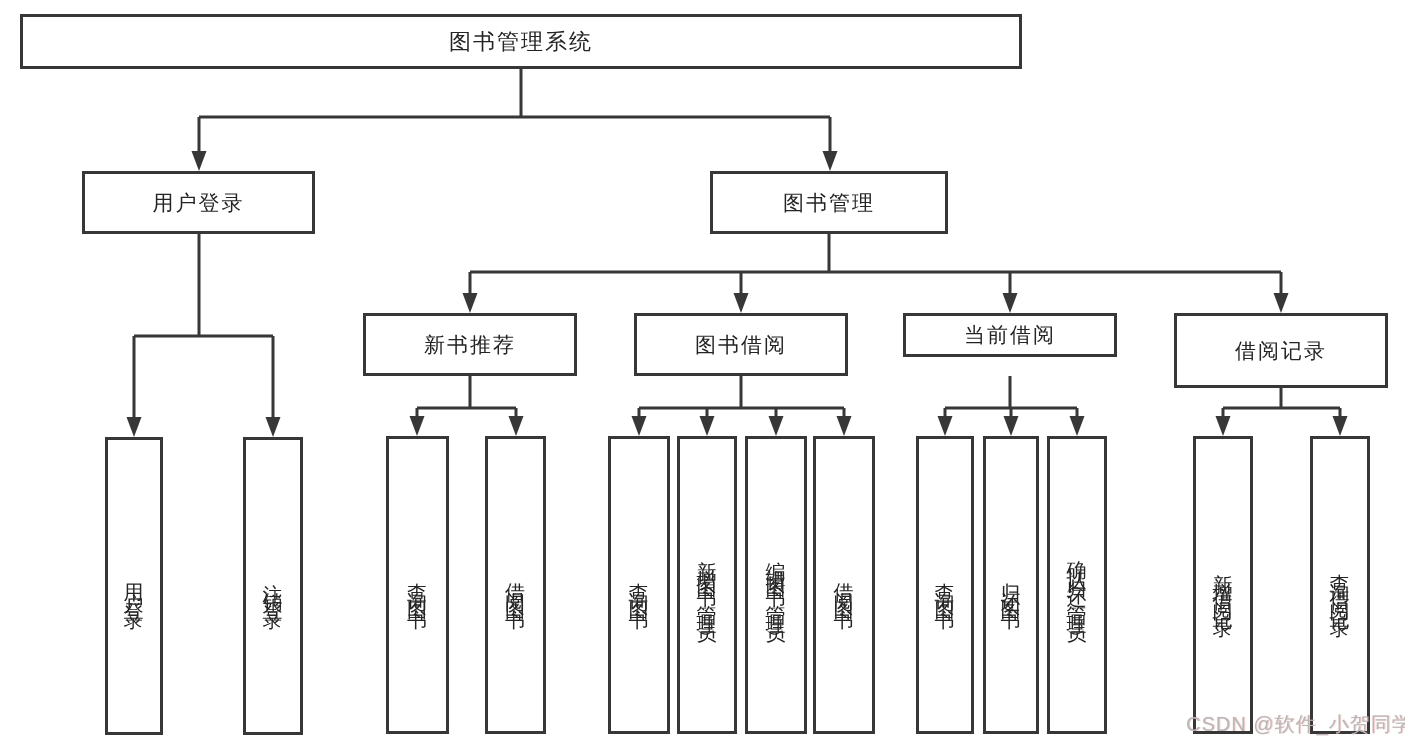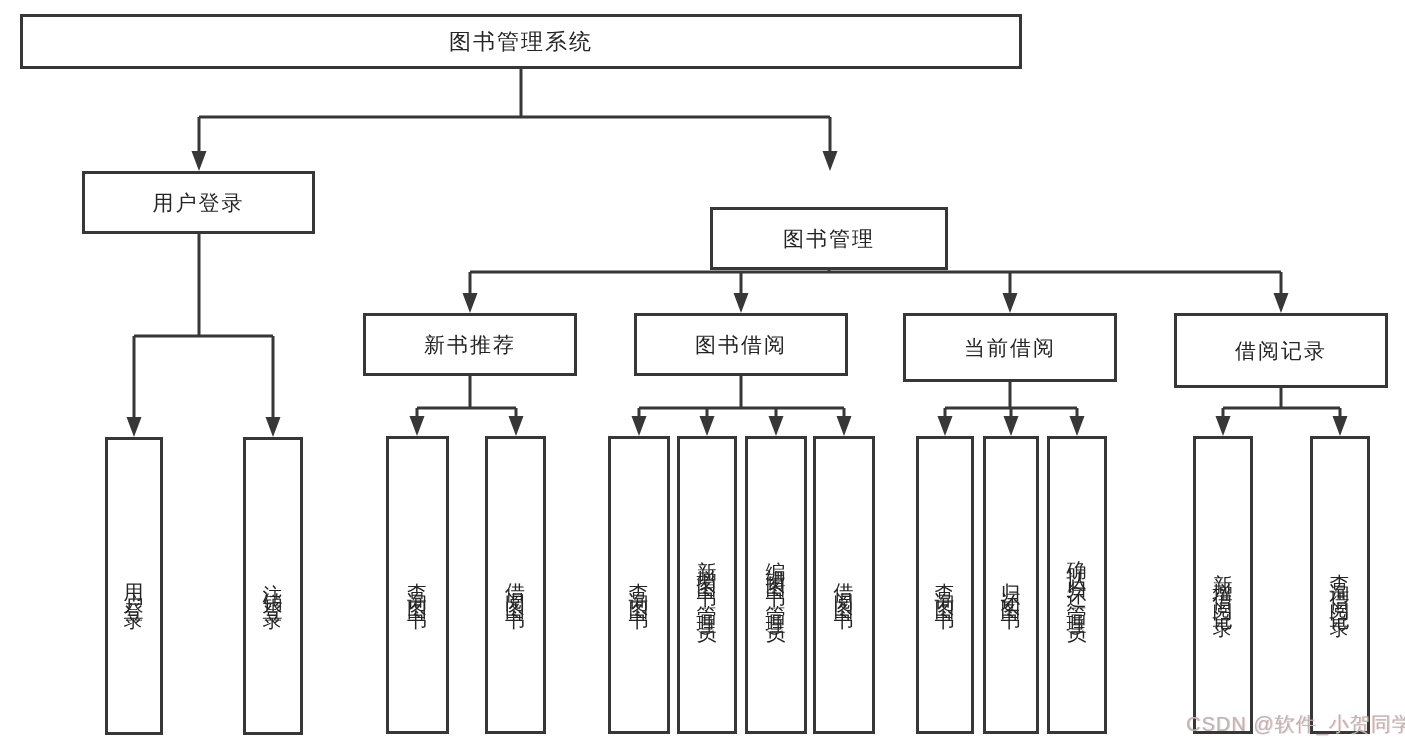--- a/index.html
+++ b/index.html
@@ -92,31 +92,31 @@
     </g>
   </svg>
 
   <div class="box root-box" style="left:20px;top:14px;width:1002px;height:55px;">
     <span class="h-label">图书管理系统</span>
   </div>
 
   <div class="box" style="left:82px;top:171px;width:233px;height:63px;">
     <span class="h-label">用户登录</span>
   </div>
-  <div class="box" style="left:710px;top:171px;width:238px;height:63px;margin-top:36px;">
+  <div class="box" style="left:710px;top:171px;width:238px;height:63px;">
     <span class="h-label">图书管理</span>
   </div>
 
   <div class="box" style="left:634px;top:313px;width:214px;height:63px;">
     <span class="h-label">图书借阅</span>
   </div>
   <div class="box" style="left:363px;top:313px;width:214px;height:63px;">
     <span class="h-label">新书推荐</span>
   </div>
-  <div class="box" style="left:903px;top:313px;width:214px;height:69px;">
+  <div class="box" style="left:903px;top:313px;width:214px;height:44px;">
     <span class="h-label">当前借阅</span>
   </div>
   <div class="box" style="left:1174px;top:313px;width:214px;height:75px;">
     <span class="h-label">借阅记录</span>
   </div>
 
   <div class="box v-box" style="left:105px;top:437px;width:58px;height:298px;">
     <span class="v-label">用户登录</span>
   </div>
   <div class="box v-box" style="left:243px;top:437px;width:60px;height:298px;">

